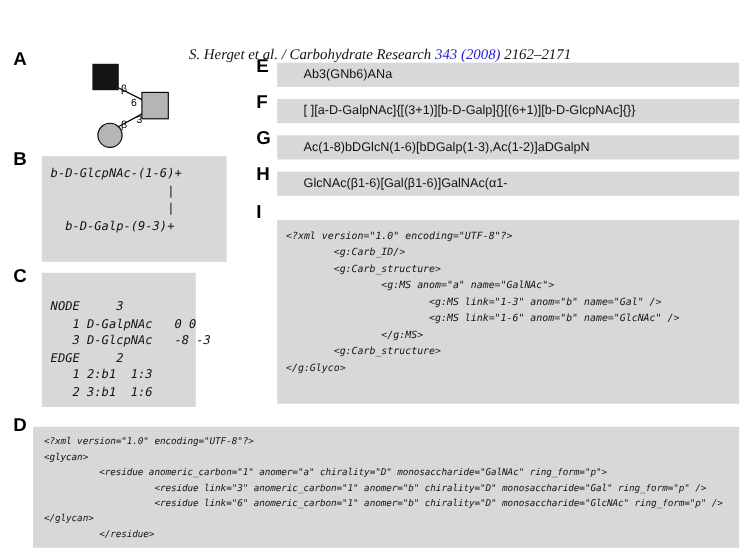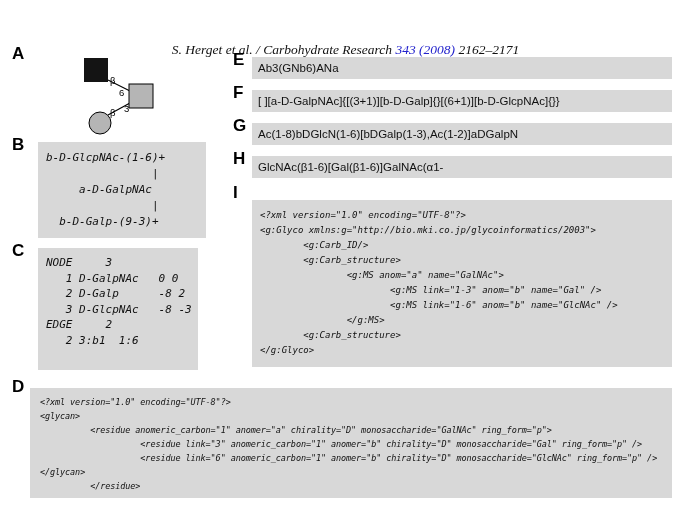--- a/index.html
+++ b/index.html
@@ -23,25 +23,25 @@
   .lab-f { left:233px; top:84px; }
   .lab-g { left:233px; top:117px; }
   .lab-h { left:233px; top:150px; }
   .lab-i { left:233px; top:184px; }
 
   .graybox { position:absolute; background:#d8d8d8; color:#111; }
   .code { font-family:"DejaVu Sans Mono", monospace;font-style:italic; }
   .code-line { white-space:pre; }
 
   .box-b { left:38px; top:142px; width:168px; height:96px;  padding:8px 0 0 8px;  font-size:11px;  line-height:16px; }
-  .box-c { left:38px; top:248px; width:160px; height:122px; padding:7px 0 0 8px;  font-size:11px;  line-height:15.5px; }
+  .box-c { left:38px; top:248px; width:140px; height:122px; padding:23px 0 0 8px;  font-size:11px;  line-height:15.5px; }
   .box-d { left:30px; top:388px; width:642px; height:110px; padding:7px 4px 0 10px; font-size:8.5px; line-height:14px; letter-spacing:-0.1px; }
   .box-i { left:252px; top:200px; width:420px; height:167px; padding:8px 4px 0 8px; font-size:9px;  line-height:15px; }
 
-  .oneline { left:252px; width:420px; height:22px; line-height:22px; padding-left:6px;
+  .oneline { left:252px; width:420px; height:22px; line-height:22px; padding-left:24px;
              font-size:11.5px; font-family:"Liberation Sans", sans-serif; }
   .box-e { top:57px; }
   .box-f { top:90px; }
   .box-g { top:123px; }
   .box-h { top:156px; }
 
   .diagramA { position:absolute; left:72px; top:50px; }
   .blacksq  { fill:#141414; }
   .graysq   { fill:#b5b5b5; stroke:#000; stroke-width:1; }
   .graycirc { fill:#b5b5b5; stroke:#000; stroke-width:1; }
@@ -75,31 +75,30 @@
     <circle cx="28" cy="73" r="11" class="graycirc"></circle>
     <text x="38" y="34" class="lk">β</text>
     <text x="47" y="46" class="lk">6</text>
     <text x="38" y="66" class="lk">β</text>
     <text x="52" y="62" class="lk">3</text>
   </svg>
 
   <div class="graybox code box-b">
       <div class="code-line">b-D-GlcpNAc-(1-6)+</div>
       <div class="code-line">                |</div>
-      <div class="code-line">     a-D-GalpNAc</div>
       <div class="code-line">                |</div>
       <div class="code-line">  b-D-Galp-(9-3)+</div>
     </div>
 
   <div class="graybox code box-c">
       <div class="code-line">NODE     3</div>
       <div class="code-line">   1 D-GalpNAc   0 0</div>
-      <div class="code-line">   2 D-Galp      -8 2</div>
       <div class="code-line">   3 D-GlcpNAc   -8 -3</div>
       <div class="code-line">EDGE     2</div>
+      <div class="code-line">   1 2:b1  1:3</div>
       <div class="code-line">   2 3:b1  1:6</div>
     </div>
 
   <div class="graybox code box-d">
       <div class="code-line">&lt;?xml version="1.0" encoding="UTF-8"?&gt;</div>
       <div class="code-line">&lt;glycan&gt;</div>
       <div class="code-line">          &lt;residue anomeric_carbon="1" anomer="a" chirality="D" monosaccharide="GalNAc" ring_form="p"&gt;</div>
       <div class="code-line">                    &lt;residue link="3" anomeric_carbon="1" anomer="b" chirality="D" monosaccharide="Gal" ring_form="p" /&gt;</div>
       <div class="code-line">                    &lt;residue link="6" anomeric_carbon="1" anomer="b" chirality="D" monosaccharide="GlcNAc" ring_form="p" /&gt;</div>
       <div class="code-line">&lt;/glycan&gt;</div>
@@ -114,21 +113,20 @@
   </div>
   <div class="graybox oneline box-g">
     <span>Ac(1-8)bDGlcN(1-6)[bDGalp(1-3),Ac(1-2)]aDGalpN</span>
   </div>
   <div class="graybox oneline box-h">
     <span>GlcNAc(β1-6)[Gal(β1-6)]GalNAc(α1-</span>
   </div>
 
   <div class="graybox code box-i">
       <div class="code-line">&lt;?xml version="1.0" encoding="UTF-8"?&gt;</div>
-      <div class="code-line">&lt;g:Glyco xmlns:g="http://bio.mki.co.jp/glycoinformatics/2003"&gt;</div>
       <div class="code-line">        &lt;g:Carb_ID/&gt;</div>
       <div class="code-line">        &lt;g:Carb_structure&gt;</div>
       <div class="code-line">                &lt;g:MS anom="a" name="GalNAc"&gt;</div>
       <div class="code-line">                        &lt;g:MS link="1-3" anom="b" name="Gal" /&gt;</div>
       <div class="code-line">                        &lt;g:MS link="1-6" anom="b" name="GlcNAc" /&gt;</div>
       <div class="code-line">                &lt;/g:MS&gt;</div>
       <div class="code-line">        &lt;g:Carb_structure&gt;</div>
       <div class="code-line">&lt;/g:Glyco&gt;</div>
     </div>
 

